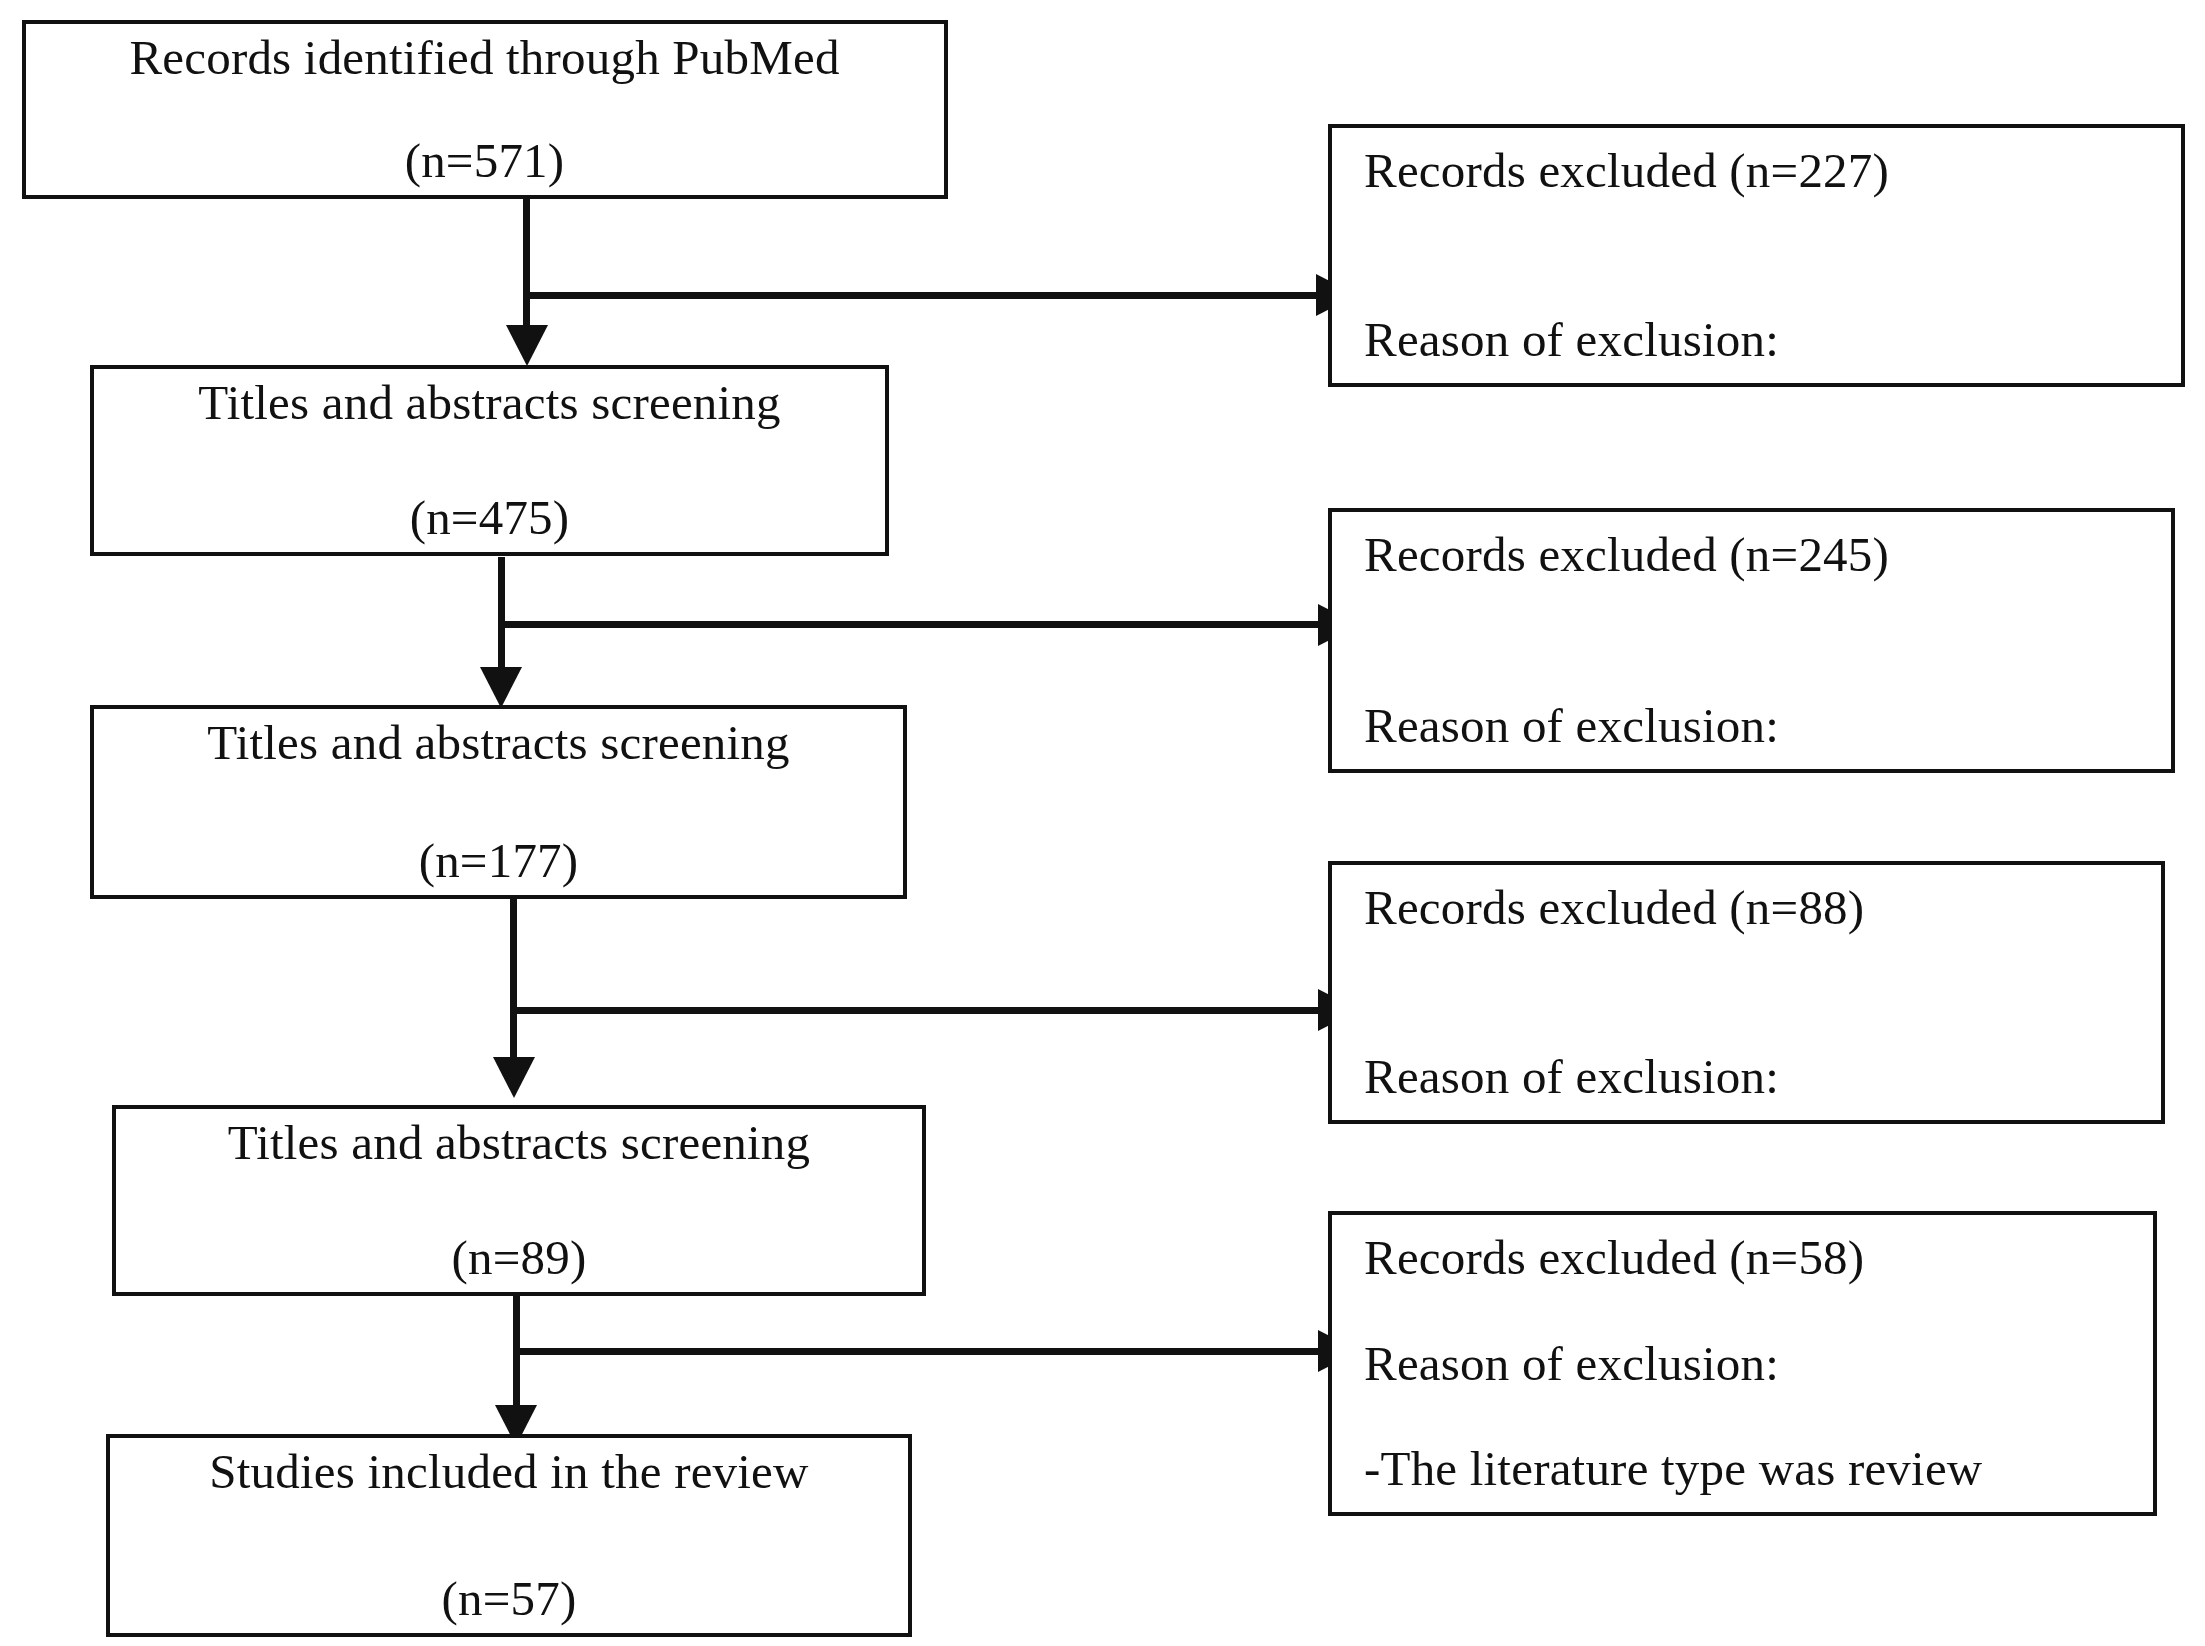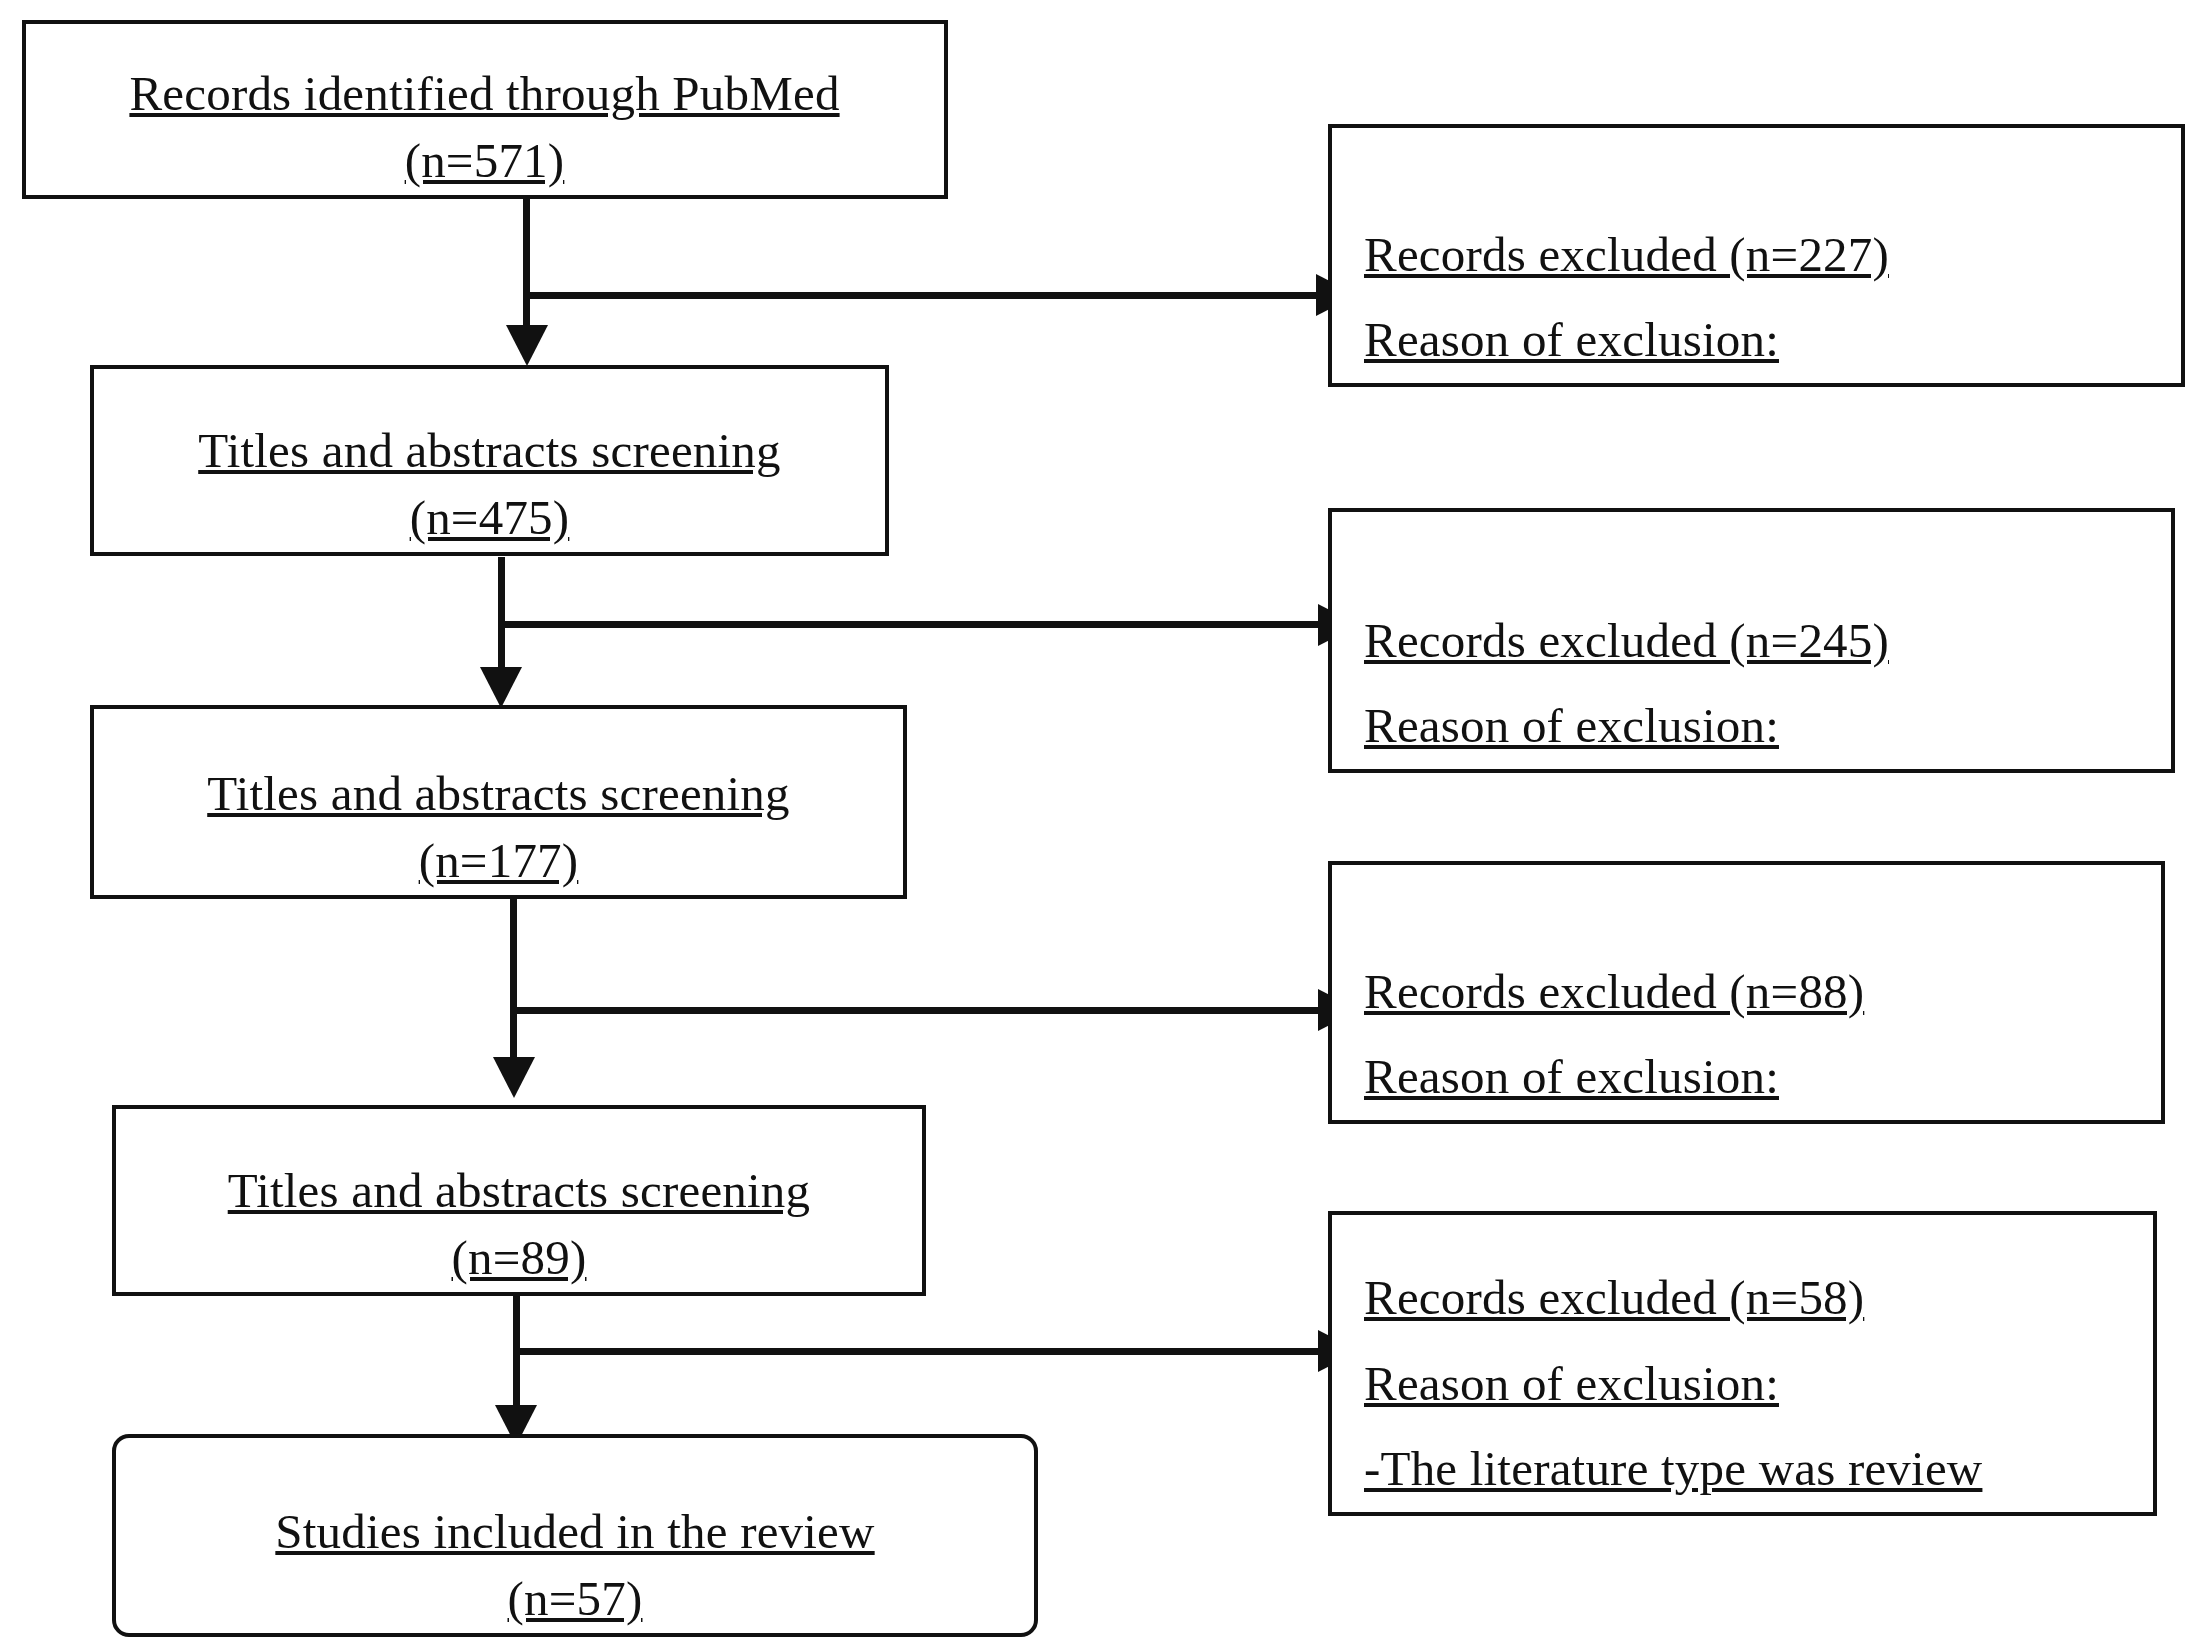--- a/index.html
+++ b/index.html
@@ -21,22 +21,21 @@
   }
 
   
   .node {
     position: absolute;
     box-sizing: border-box;
     background: #ffffff;
     border: 4.8px solid #111111;
     display: flex;
     flex-direction: column;
-    justify-content: flex-end;
-    text-decoration: underline;
+    justify-content: space-between;
   }
   .node.centered {
     align-items: center;
     text-align: center;
   }
   .node.leftish {
     align-items: flex-start;
     text-align: left;
     padding-left: 32px;
   }
@@ -138,19 +137,19 @@
   <div class="arrow-down" style="left:495px; top:1405px;"></div>
   <div class="hline" style="left:513px; top:1348px; width:810px;"></div>
   <div class="arrow-right" style="left:1318px; top:1330px;"></div>
 
   <div class="node leftish" style="left:1328px; top:1211px; width:829px; height:305px;">
     <span class="line">Records excluded (n=58)</span>
     <span class="line">Reason of exclusion:</span>
     <span class="line">-The literature type was review</span>
   </div>
 
-  <div class="node centered" style="left:112px; top:1434px; width:926px; height:203px;border-radius:17px;">
+  <div class="node centered" style="left:106px; top:1434px; width:806px; height:203px;">
     <span class="line">Studies included in the review</span>
     <span class="line">(n=57)</span>
   </div>
 
 </div>
 
 
 </body></html>

